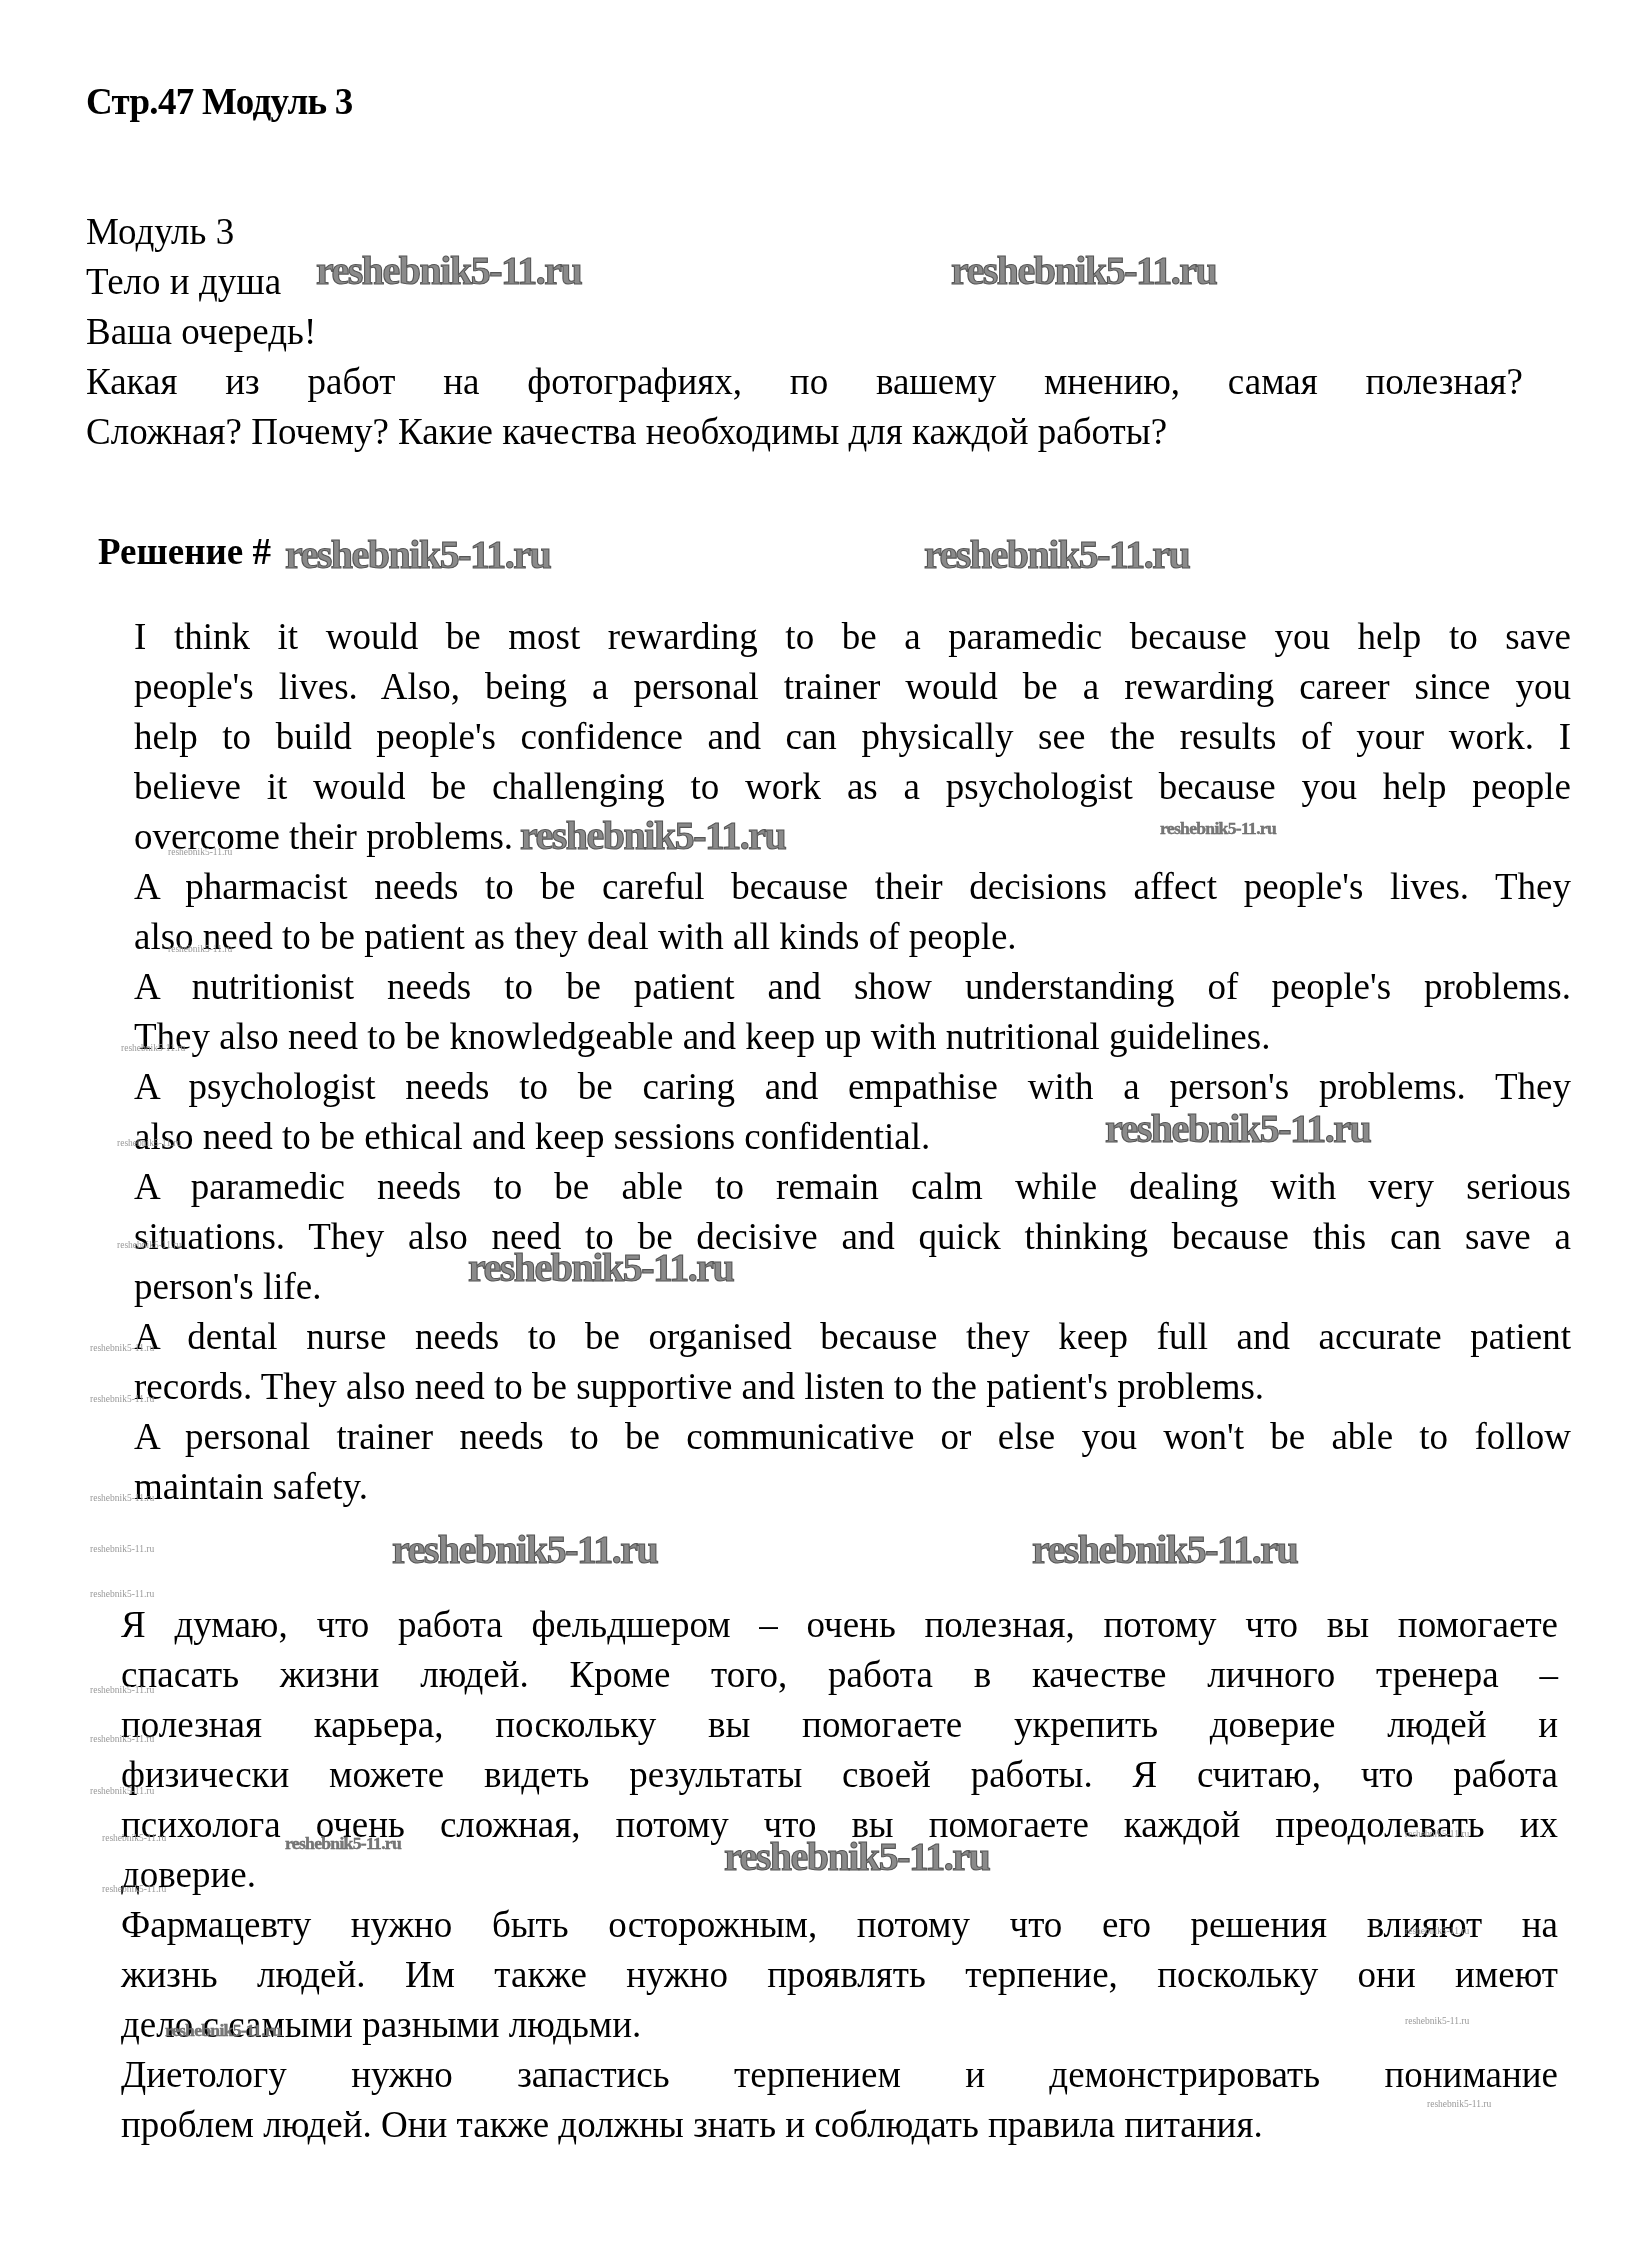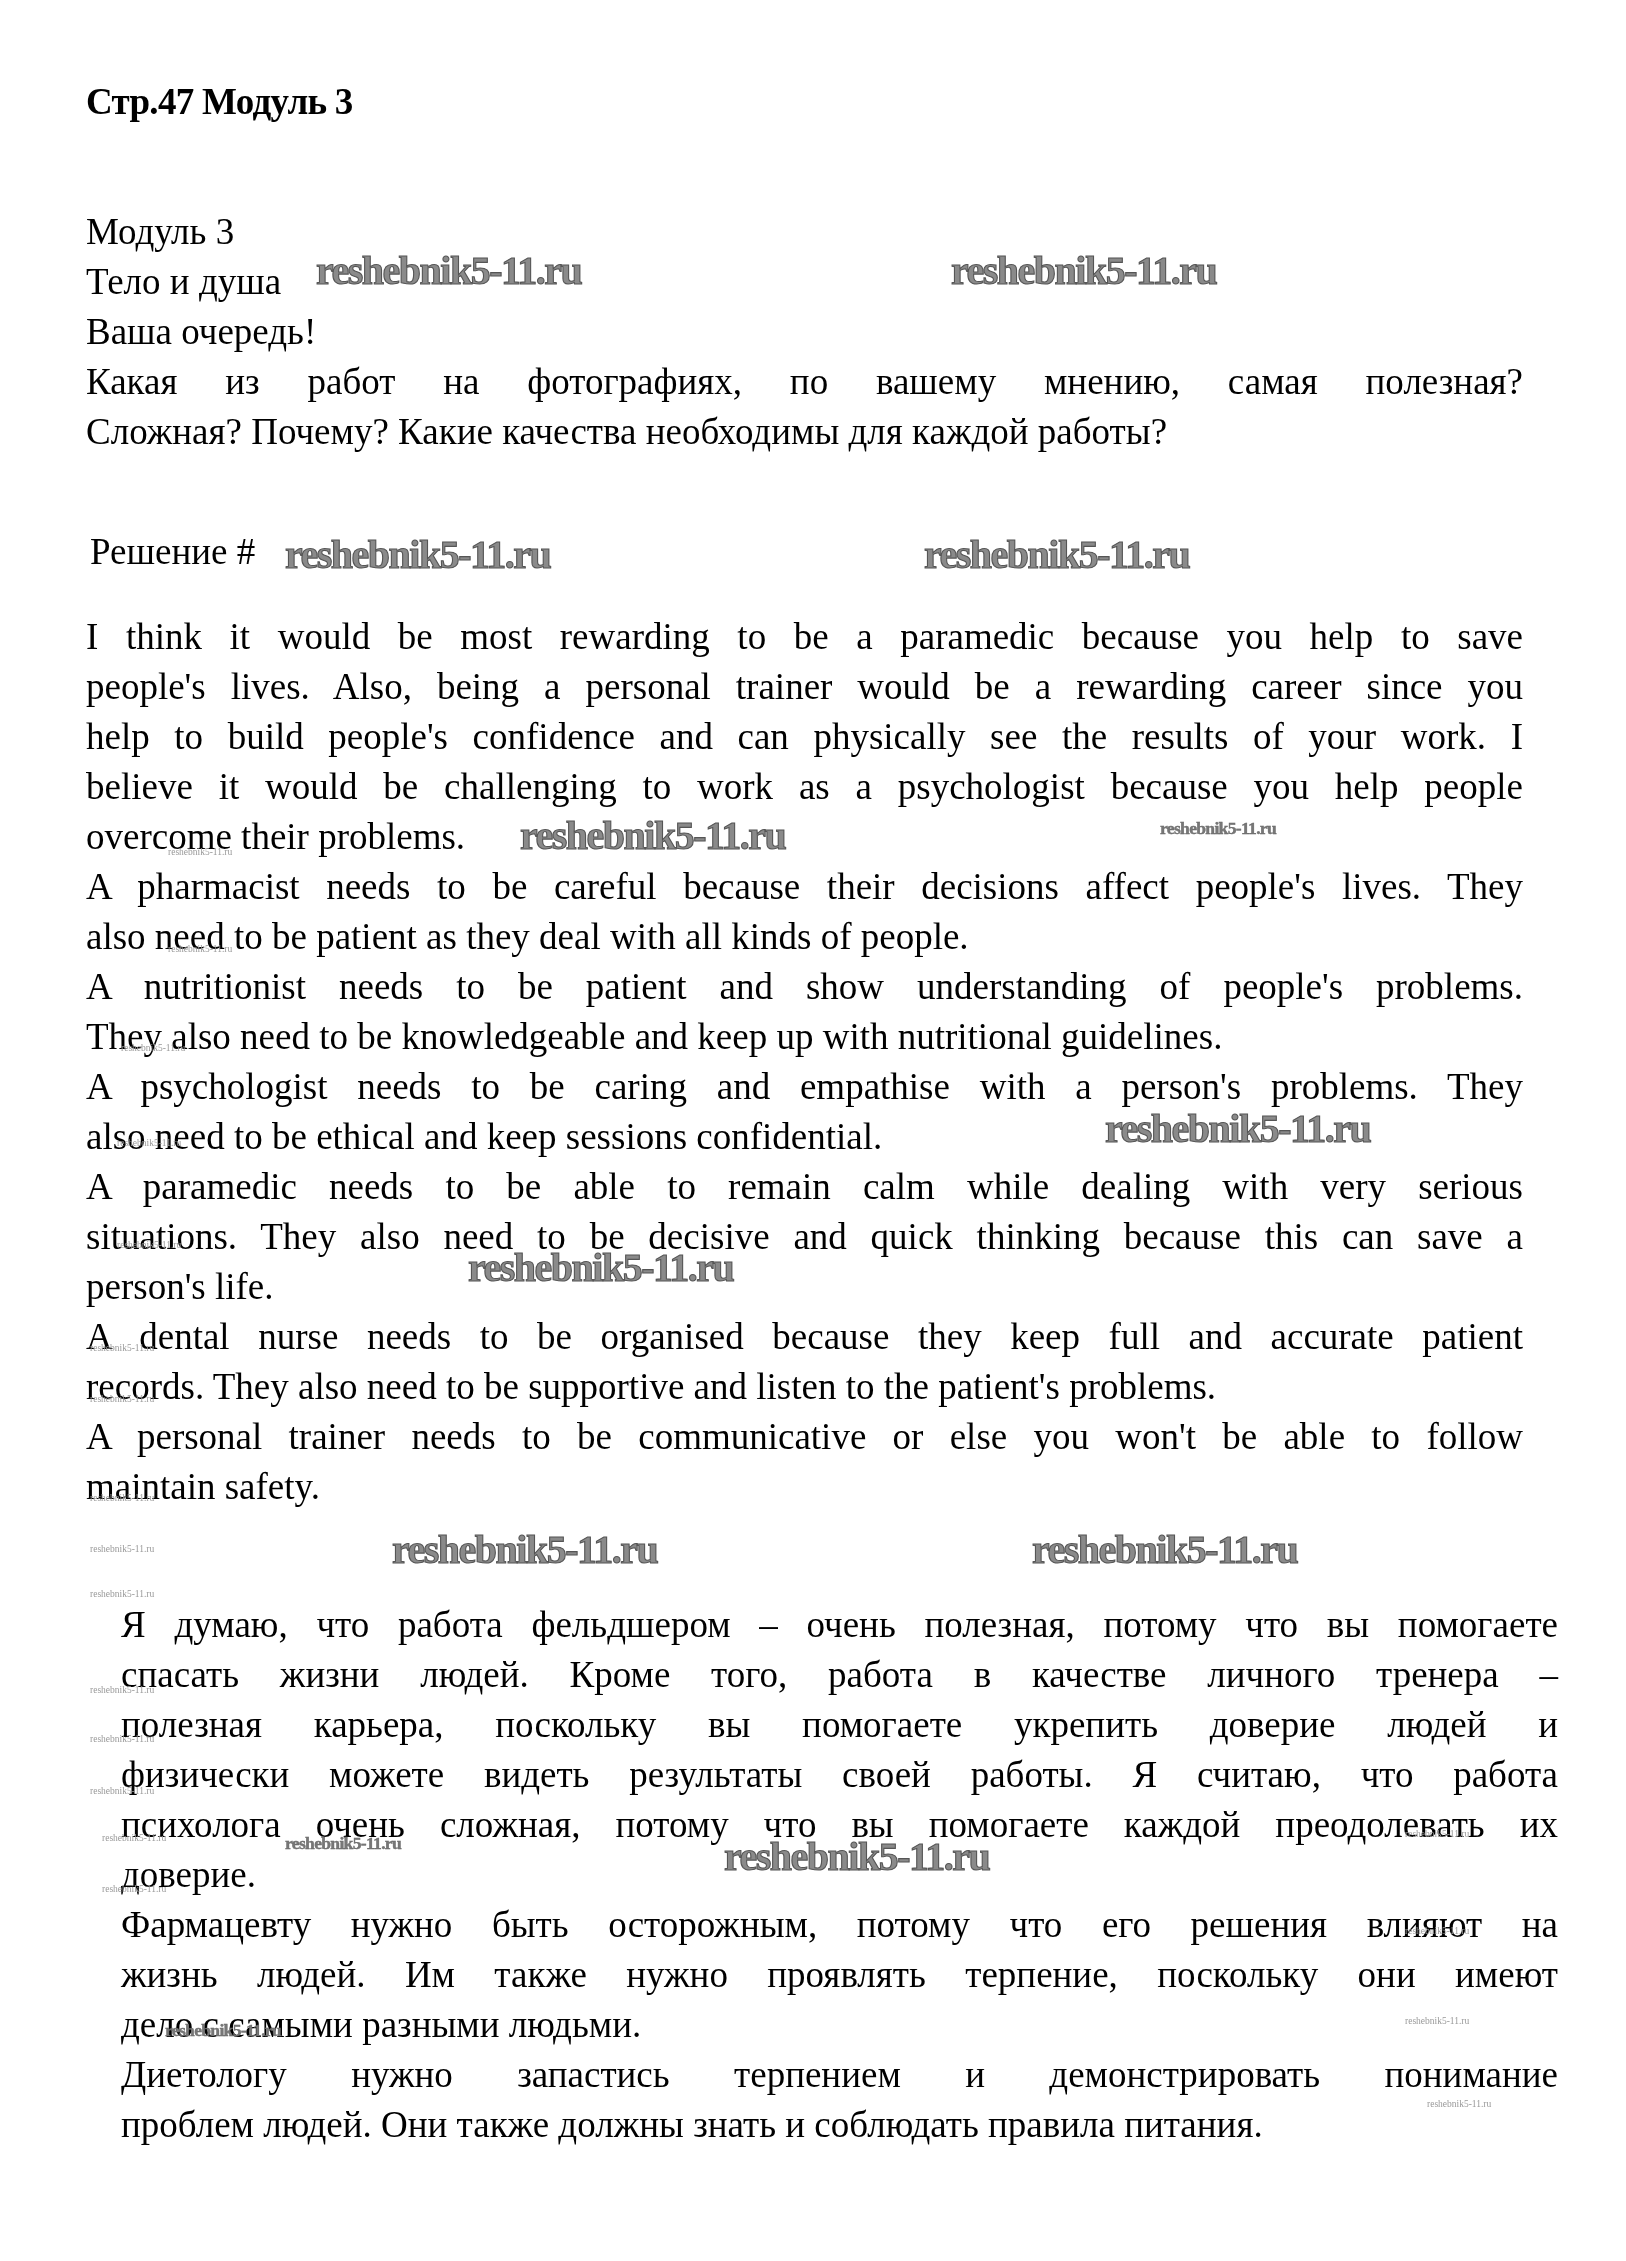--- a/index.html
+++ b/index.html
@@ -8,40 +8,40 @@
   .page { position: absolute; left: 86px; top: 0; width: 1437px; }
   .title { position: absolute; top: 80px; left: 0; font-weight: bold; font-size: 37px; letter-spacing: -0.7px; white-space: nowrap; }
   .block { position: absolute; left: 0; width: 1437px; font-size: 37px; line-height: 50px; }
   .line { display: block; white-space: nowrap; height: 50px; }
   .just { text-align: justify; text-align-last: justify; white-space: normal; }
   .wm { position: absolute; font-family: Liberation Serif, serif; font-weight: bold; color: #8a8a8a;
         -webkit-text-stroke: 1.1px #555; letter-spacing: -1.5px; white-space: nowrap; }
   .wm-big { font-size: 40px; }
   .wm-small { font-size: 17.6px; color: #777; -webkit-text-stroke: 0.4px #666; letter-spacing: -0.7px; }
   .wm-tiny { font-size: 9.5px; color: #999; -webkit-text-stroke: 0; letter-spacing: 0; font-weight: normal; }
-  .heading2 { position: absolute; left: 4px; top: 530px; font-weight: normal; font-size: 37px; white-space: nowrap; }
+  .heading2 { position: absolute; left: 12px; top: 530px; font-weight: bold; font-size: 37px; white-space: nowrap; }
 </style>
 </head>
 <body>
 
 <div class="page">
 
   <div class="title">Стр.47 Модуль 3</div>
 
   <div class="block" style="top:207px;">
     <span class="line">Модуль 3</span>
     <span class="line">Тело и душа</span>
     <span class="line">Ваша очередь!</span>
     <span class="line just">Какая из работ на фотографиях, по вашему мнению, самая полезная?</span>
     <span class="line">Сложная? Почему? Какие качества необходимы для каждой работы?</span>
   </div>
 
   <div class="heading2">Решение #</div>
 
-  <div class="block" style="top:612px;">
+  <div class="block" style="top:612px;margin-left:48px;">
     <span class="line just">I think it would be most rewarding to be a paramedic because you help to save</span>
     <span class="line just">people's lives. Also, being a personal trainer would be a rewarding career since you</span>
     <span class="line just">help to build people's confidence and can physically see the results of your work. I</span>
     <span class="line just">believe it would be challenging to work as a psychologist because you help people</span>
     <span class="line">overcome their problems.</span>
     <span class="line just">A pharmacist needs to be careful because their decisions affect people's lives. They</span>
     <span class="line">also need to be patient as they deal with all kinds of people.</span>
     <span class="line just">A nutritionist needs to be patient and show understanding of people's problems.</span>
     <span class="line">They also need to be knowledgeable and keep up with nutritional guidelines.</span>
     <span class="line just">A psychologist needs to be caring and empathise with a person's problems. They</span>

